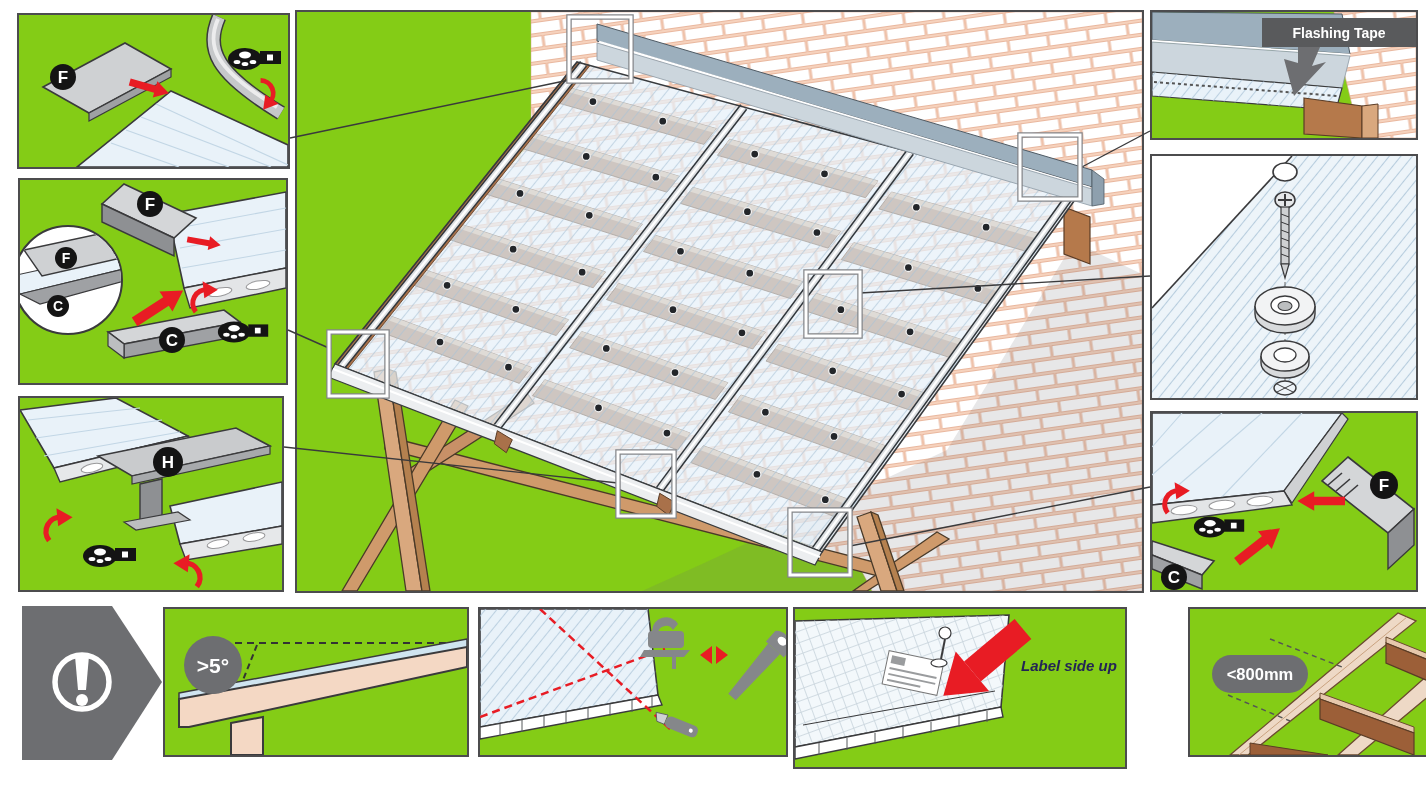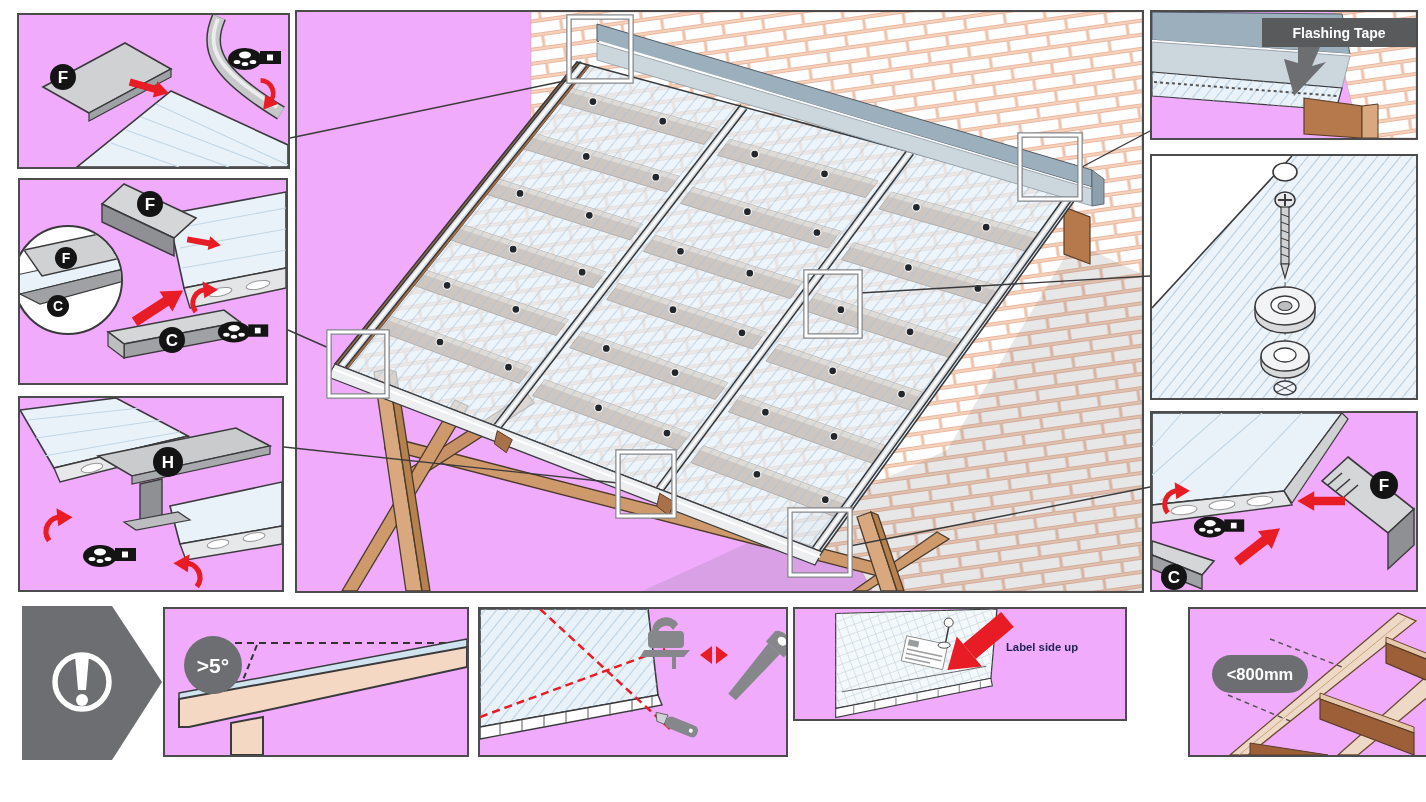--- a/index.html
+++ b/index.html
@@ -1,18 +1,18 @@
 <!DOCTYPE html>
 <html><head>
 <meta charset="utf-8">
 <style>
   html,body{margin:0;padding:0;background:#fff;}
   #poster{position:relative;width:1426px;height:802px;background:#fff;overflow:hidden;
           font-family:"Liberation Sans",sans-serif;}
-  .box{position:absolute;border:2px solid #4c4c4e;background:#f0abfc;box-sizing:border-box;overflow:hidden;}
+  .box{position:absolute;border:2px solid #4c4c4e;background:#84cc16;box-sizing:border-box;overflow:hidden;}
   .box svg{display:block;width:100%;height:100%;}
   #overlay{position:absolute;left:0;top:0;width:1426px;height:802px;z-index:6;pointer-events:none;}
   #warn-wrap{position:absolute;left:20px;top:604px;width:152px;height:158px;}
   svg text{font-family:"Liberation Sans",sans-serif;font-weight:bold;}
   .lbl{fill:#ffffff;font-size:17px;text-anchor:middle;}
   .ink{stroke:#3a3a3c;}
 </style>
 </head>
 <body>
 
@@ -403,21 +403,21 @@
         <ellipse cx="75" cy="0" rx="4" ry="5" fill="#fff"></ellipse>
       </g>
       <g transform="translate(188,106) rotate(22)">
         <polygon points="-12,2 0,0 0,10 -8,10" fill="#cfd1d3" stroke="#55585a" stroke-width="0.8"></polygon>
         <rect x="0" y="0" width="34" height="12" rx="5" fill="#85878a"></rect>
         <circle cx="27" cy="6" r="2" fill="#fff"></circle>
       </g>
     </svg>
   </div>
 
-  <div class="box" style="left:793px;top:607px;width:334px;height:114px;">
+  <div class="box" style="left:793px;top:607px;width:334px;height:162px;font-style:italic;">
     <svg viewBox="0 0 330 146">
       <polygon points="0,6 214,0 206,92 0,132" fill="#f3f8fb" class="ink" stroke-width="1.6"></polygon>
       <polygon points="0,6 214,0 206,92 0,132" fill="url(#mesh)" opacity="0.9"></polygon>
       <polyline points="8,110 200,76" fill="none" stroke="#3a3a3c" stroke-width="1"></polyline>
       <polygon points="0,132 206,92 208,102 0,144" fill="#ffffff" class="ink" stroke-width="1.4"></polygon>
       <g stroke="#55585a" stroke-width="1">
         <line x1="24" y1="128" x2="24" y2="140"></line>
           <line x1="52" y1="123" x2="52" y2="135"></line>
           <line x1="80" y1="118" x2="80" y2="129"></line>
         <line x1="108" y1="112" x2="108" y2="124"></line>

